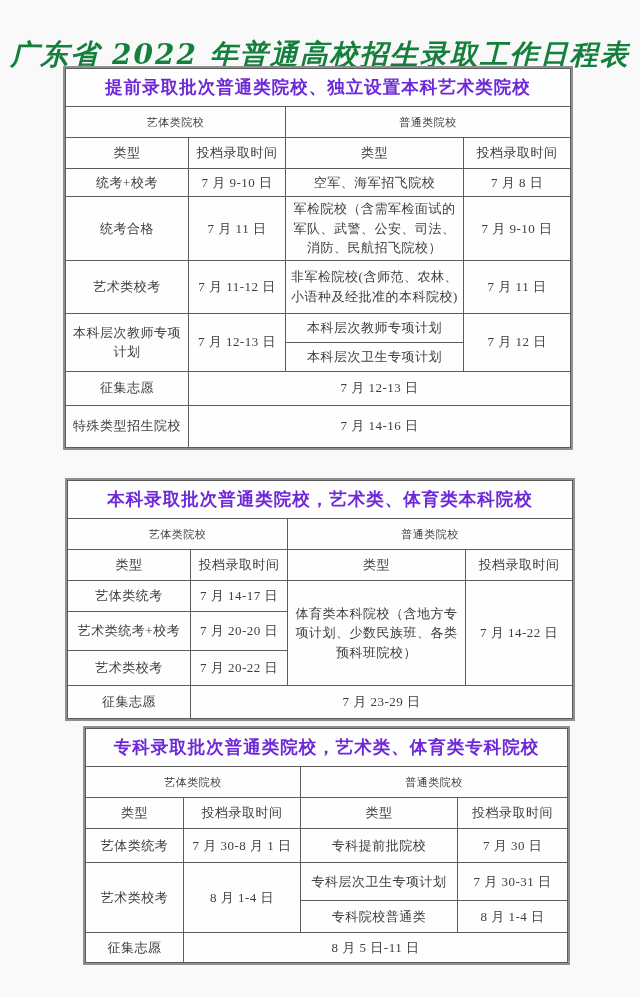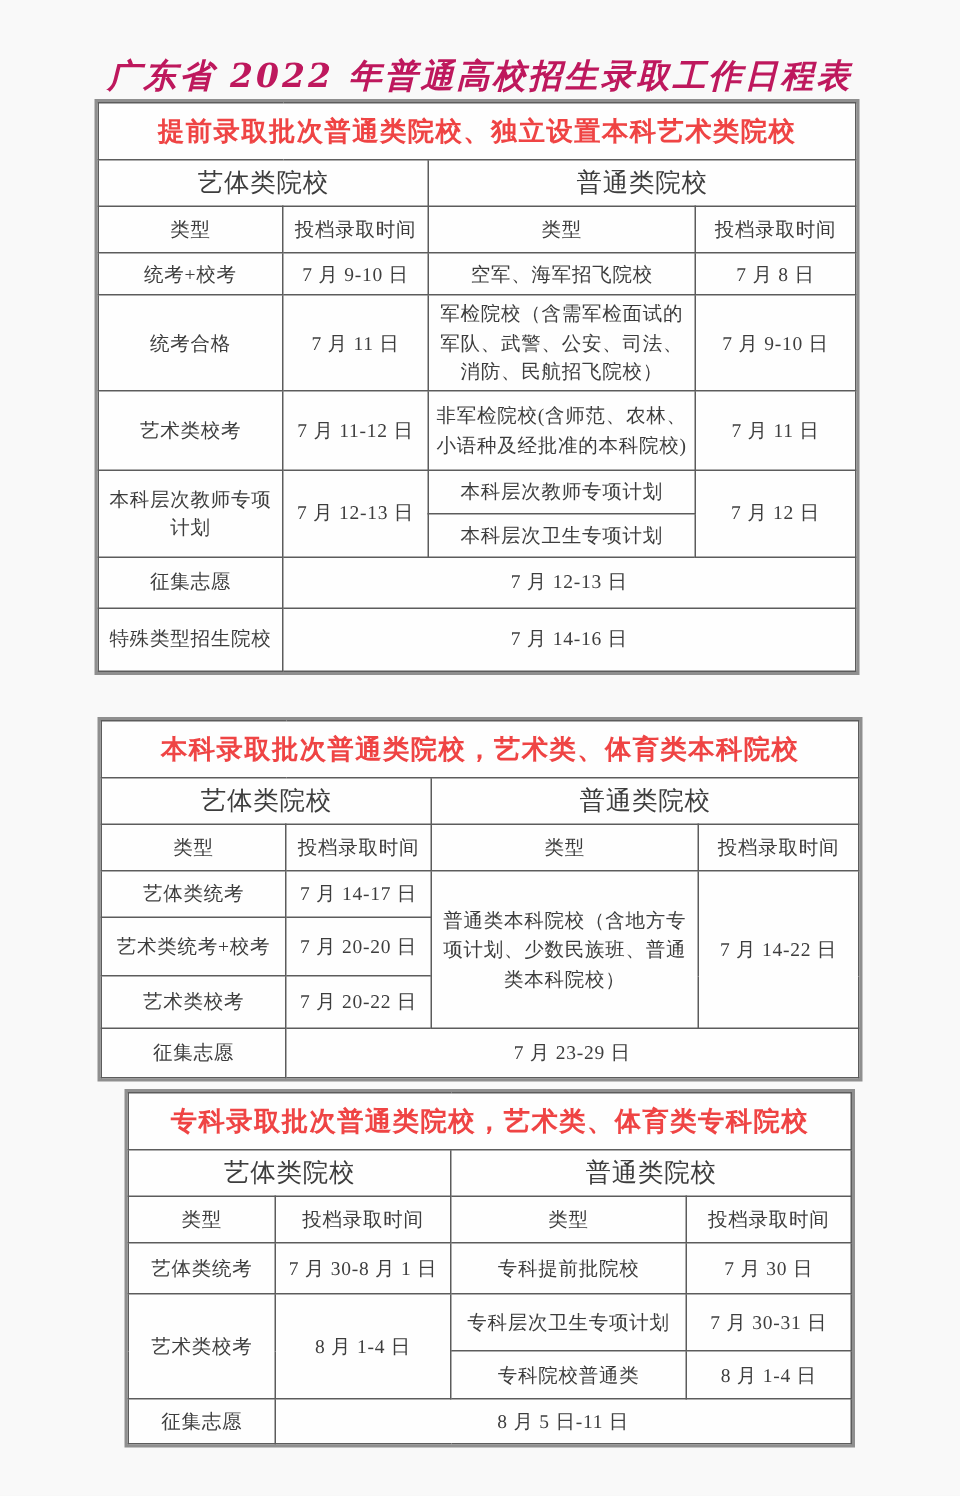--- a/index.html
+++ b/index.html
@@ -15,23 +15,23 @@
     background: #f9f9f9;
     overflow: hidden;
   }
   .doc-title {
     position: absolute;
     top: 36px; left: 0; width: 640px;
     text-align: center;
     font-family: "DejaVu Serif", serif;
     font-style: italic;
     font-weight: bold;
-    font-size: 22px;
+    font-size: 28px;
     letter-spacing: 2px;
-    color: #be185d;
+    color: #15803d;
   }
   table.sched {
     position: absolute;
     border-collapse: collapse;
     table-layout: fixed;
     background: #fefefe;
     outline: 2px solid #8f8f8f;
   }
   table.sched th, table.sched td {
     border: 1px solid #5c5c5c;
@@ -43,23 +43,23 @@
     line-height: 1.5;
     letter-spacing: 0.5px;
     color: #3d3d3d;
     overflow: hidden;
   }
   table.sched th.section-title {
     font-family: "Liberation Sans", sans-serif;
     font-weight: bold;
     font-size: 17.5px;
     letter-spacing: 1px;
-    color: #ef4444;
-  }
-  table.sched th.group-hd { font-size: 17px; }
+    color: #6d28d9;
+  }
+  table.sched th.group-hd { font-size: 11px; }
   #t1 { left: 65px;  top: 68px;  width: 505px; }
   #t2 { left: 67px;  top: 480px; width: 505px; }
   #t3 { left: 85px;  top: 728px; width: 482px; padding-left: 43px; }
 </style>
 </head>
 <body>
 
 <div class="sheet">
 
   <div class="doc-title">广东省 2022 年普通高校招生录取工作日程表</div>
@@ -140,21 +140,21 @@
     </tr>
     <tr style="height:31px">
       <th>类型</th>
       <th>投档录取时间</th>
       <th>类型</th>
       <th>投档录取时间</th>
     </tr>
     <tr style="height:31px">
       <td>艺体类统考</td>
       <td>7 月 14-17 日</td>
-      <td rowspan="3">普通类本科院校（含地方专项计划、少数民族班、普通类本科院校）</td>
+      <td rowspan="3">体育类本科院校（含地方专项计划、少数民族班、各类预科班院校）</td>
       <td rowspan="3">7 月 14-22 日</td>
     </tr>
     <tr style="height:39px">
       <td>艺术类统考+校考</td>
       <td>7 月 20-20 日</td>
     </tr>
     <tr style="height:35px">
       <td>艺术类校考</td>
       <td>7 月 20-22 日</td>
     </tr>

